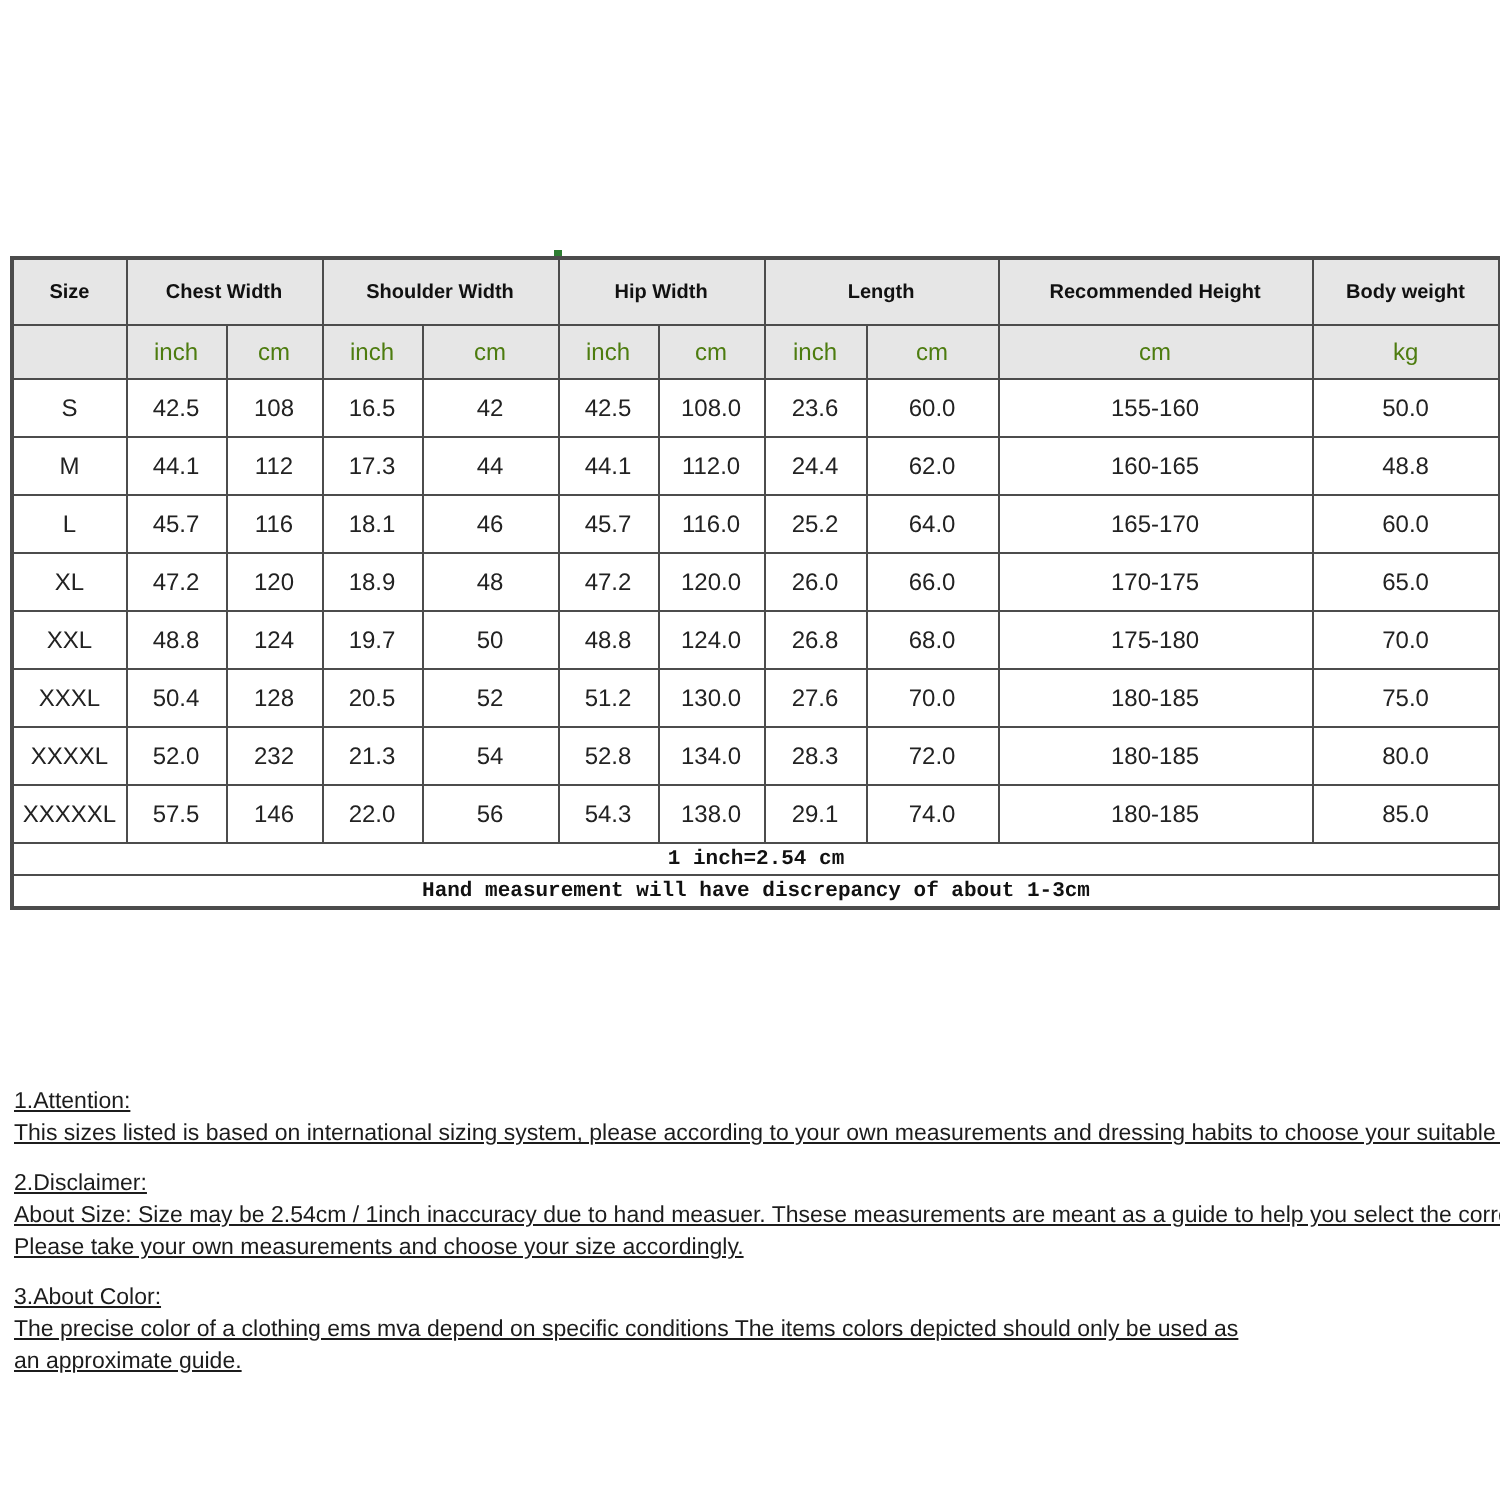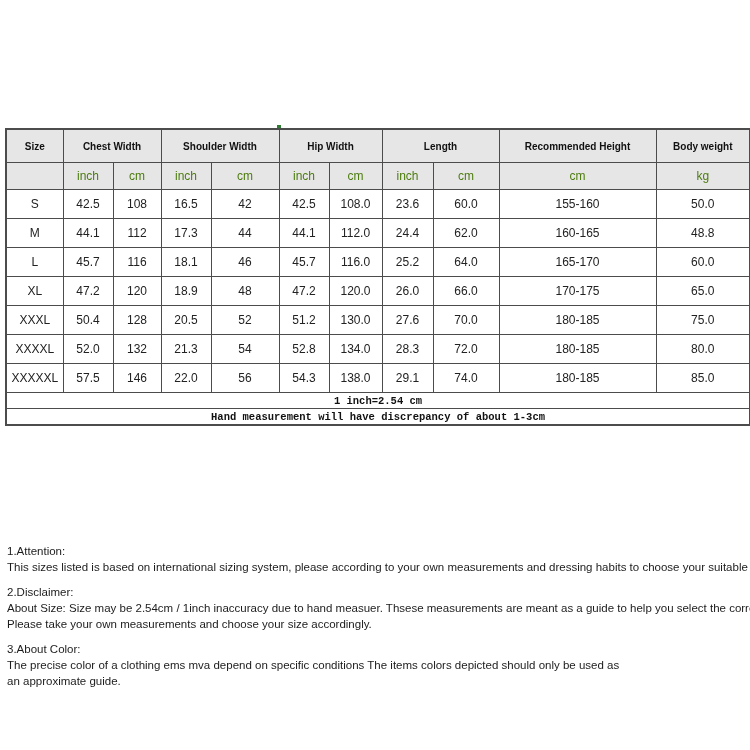--- a/index.html
+++ b/index.html
@@ -64,20 +64,21 @@
     height: 4px;
   }
   .notes-block {
     position: absolute;
     left: 7px;
     top: 543px;
     width: 738px;
     font-size: 11.5px;
     line-height: 16px;
     color: #1c1c1c;
+    text-decoration: underline;
   }
   .notes-block .section { margin-bottom: 9px; }
   .notes-block .line { white-space: nowrap; }
 </style>
 </head>
 <body>
 
 <div class="page">
 
   <div class="green-marker" style="background: rgb(46, 125, 50);"></div>
@@ -167,36 +168,49 @@
           <td>18.9</td>
           <td>48</td>
           <td>47.2</td>
           <td>120.0</td>
           <td>26.0</td>
           <td>66.0</td>
           <td>170-175</td>
           <td>65.0</td>
         </tr>
         <tr>
+          <td>XXL</td>
+          <td>48.8</td>
+          <td>124</td>
+          <td>19.7</td>
+          <td>50</td>
+          <td>48.8</td>
+          <td>124.0</td>
+          <td>26.8</td>
+          <td>68.0</td>
+          <td>175-180</td>
+          <td>70.0</td>
+        </tr>
+        <tr>
           <td>XXXL</td>
           <td>50.4</td>
           <td>128</td>
           <td>20.5</td>
           <td>52</td>
           <td>51.2</td>
           <td>130.0</td>
           <td>27.6</td>
           <td>70.0</td>
           <td>180-185</td>
           <td>75.0</td>
         </tr>
         <tr>
           <td>XXXXL</td>
           <td>52.0</td>
-          <td>132</td>
+          <td>232</td>
           <td>21.3</td>
           <td>54</td>
           <td>52.8</td>
           <td>134.0</td>
           <td>28.3</td>
           <td>72.0</td>
           <td>180-185</td>
           <td>80.0</td>
         </tr>
         <tr>

